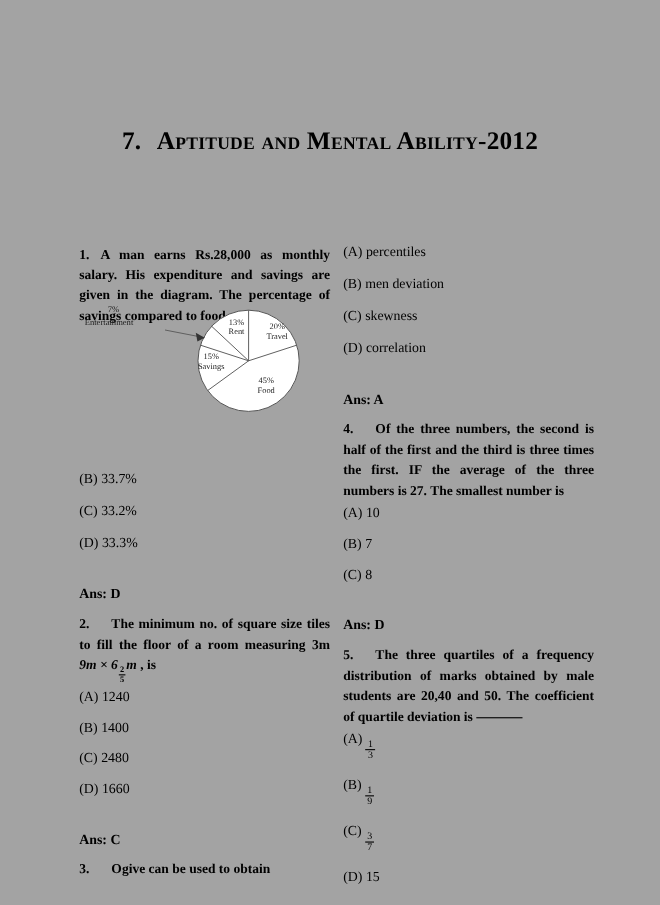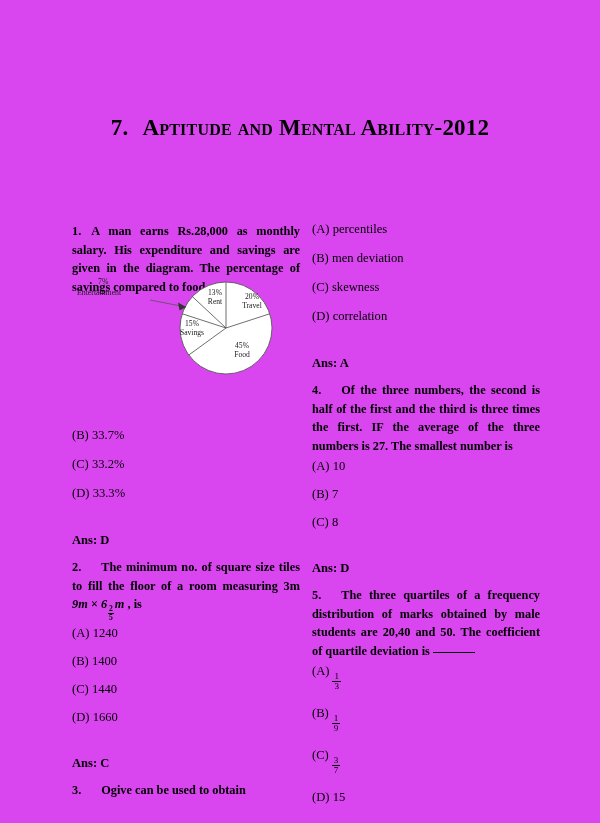--- a/index.html
+++ b/index.html
@@ -12,21 +12,21 @@
     height: 823px;
     position: relative;
     font-family: "Liberation Serif", "DejaVu Serif", serif;
     color: #000000;
     overflow: hidden;
   }
 
   .page {
     position: absolute;
     inset: 0;
-    background: #d946ef;
+    background: #a3a3a3;
   }
 
   
   .title {
     position: absolute;
     left: 60px;
     top: 112px;
     width: 480px;
     text-align: center;
     font-family: "Liberation Serif", "DejaVu Serif", serif;
@@ -167,21 +167,21 @@
     <div class="spacer-18"></div>
     <p class="ans">Ans: D</p>
 
     <p class="qtext"><span class="qnum-gap">2.</span><span>The minimum no. of square size tiles to fill the floor of a room measuring 3m</span> <span class="math"><span>9m</span> <span>×</span> <span>6</span><span class="frac">
             <span class="num">2</span>
             <span class="den">5</span>
           </span><span>m</span></span> <span>, is</span></p>
 
     <p class="opt tight">(A) 1240</p>
     <p class="opt tight">(B) 1400</p>
-    <p class="opt tight">(C) 1440</p>
+    <p class="opt tight">(C) 2480</p>
     <p class="opt tight">(D) 1660</p>
 
     <div class="spacer-18"></div>
     <p class="ans">Ans: C</p>
 
     <p class="qtext"><span class="qnum-gap">3.</span><span>Ogive can be used to obtain</span></p>
   </div>
 
   <div class="chart-wrap">
     <svg width="228" height="120" viewBox="0 0 228 120" xmlns="http://www.w3.org/2000/svg">

